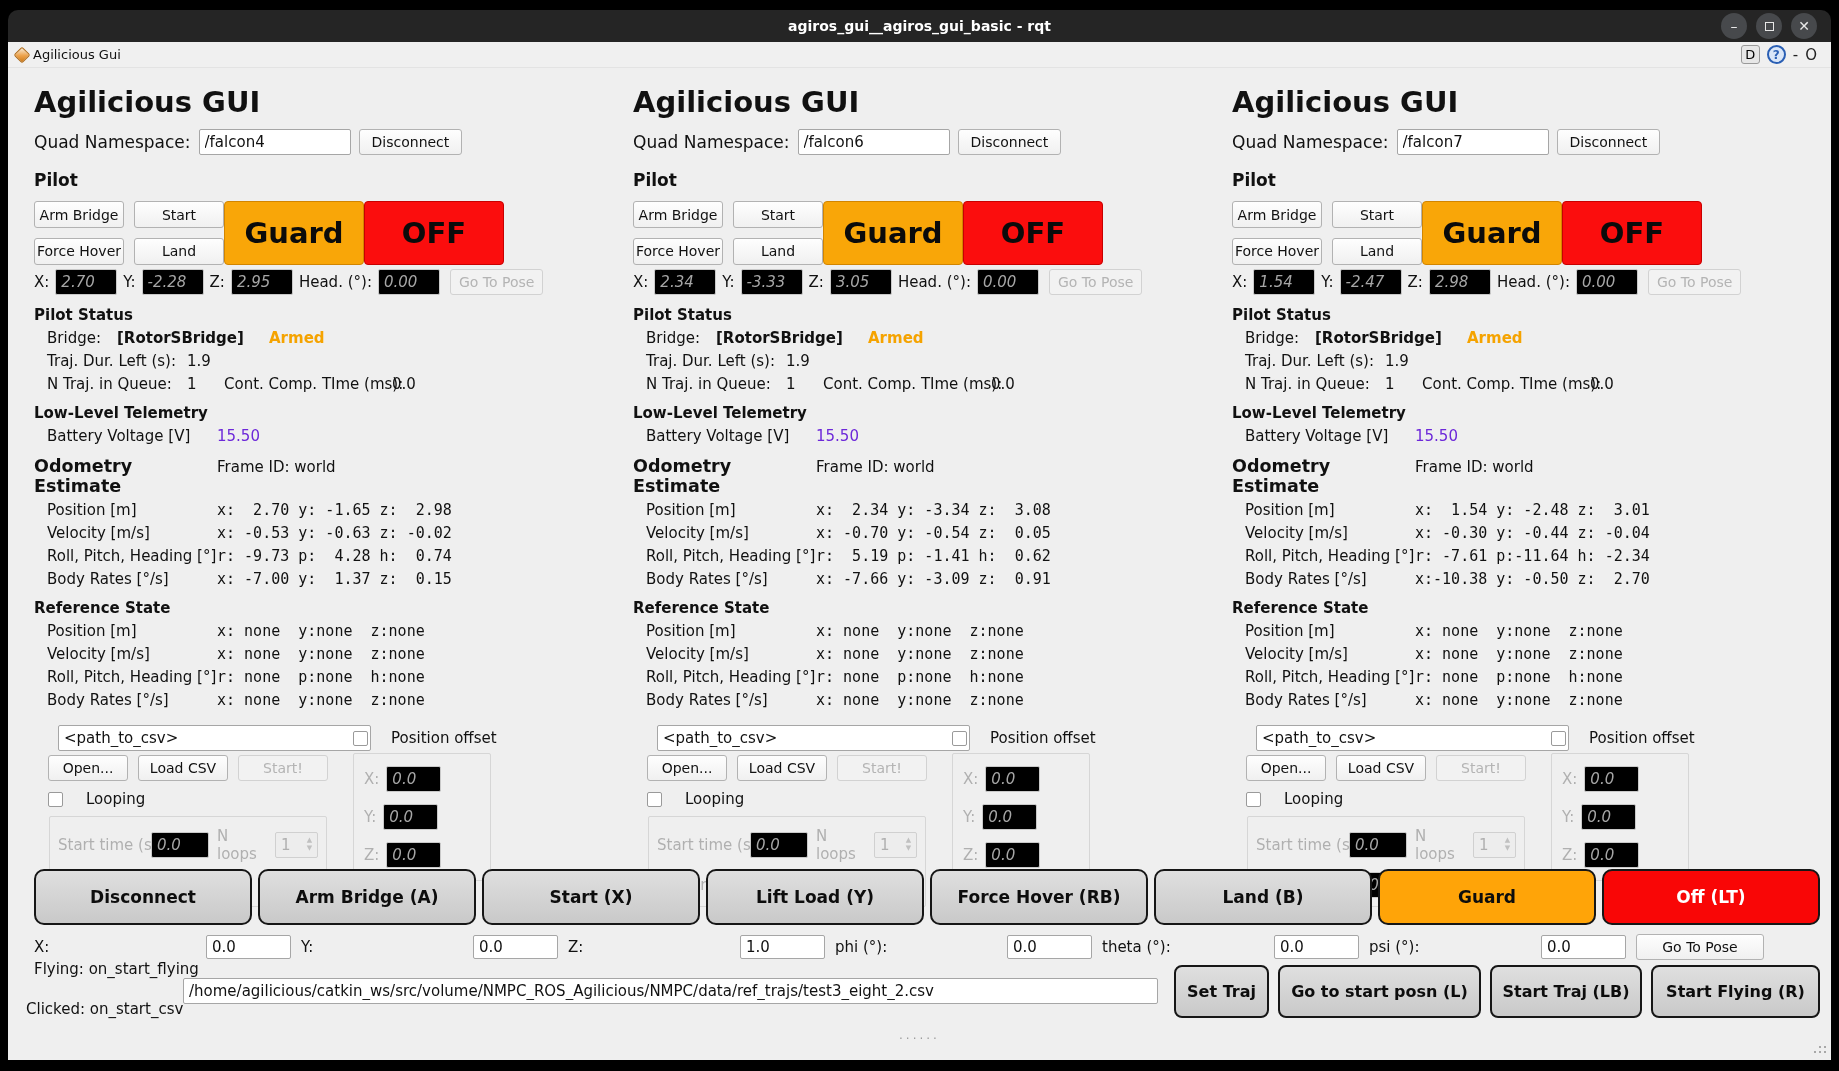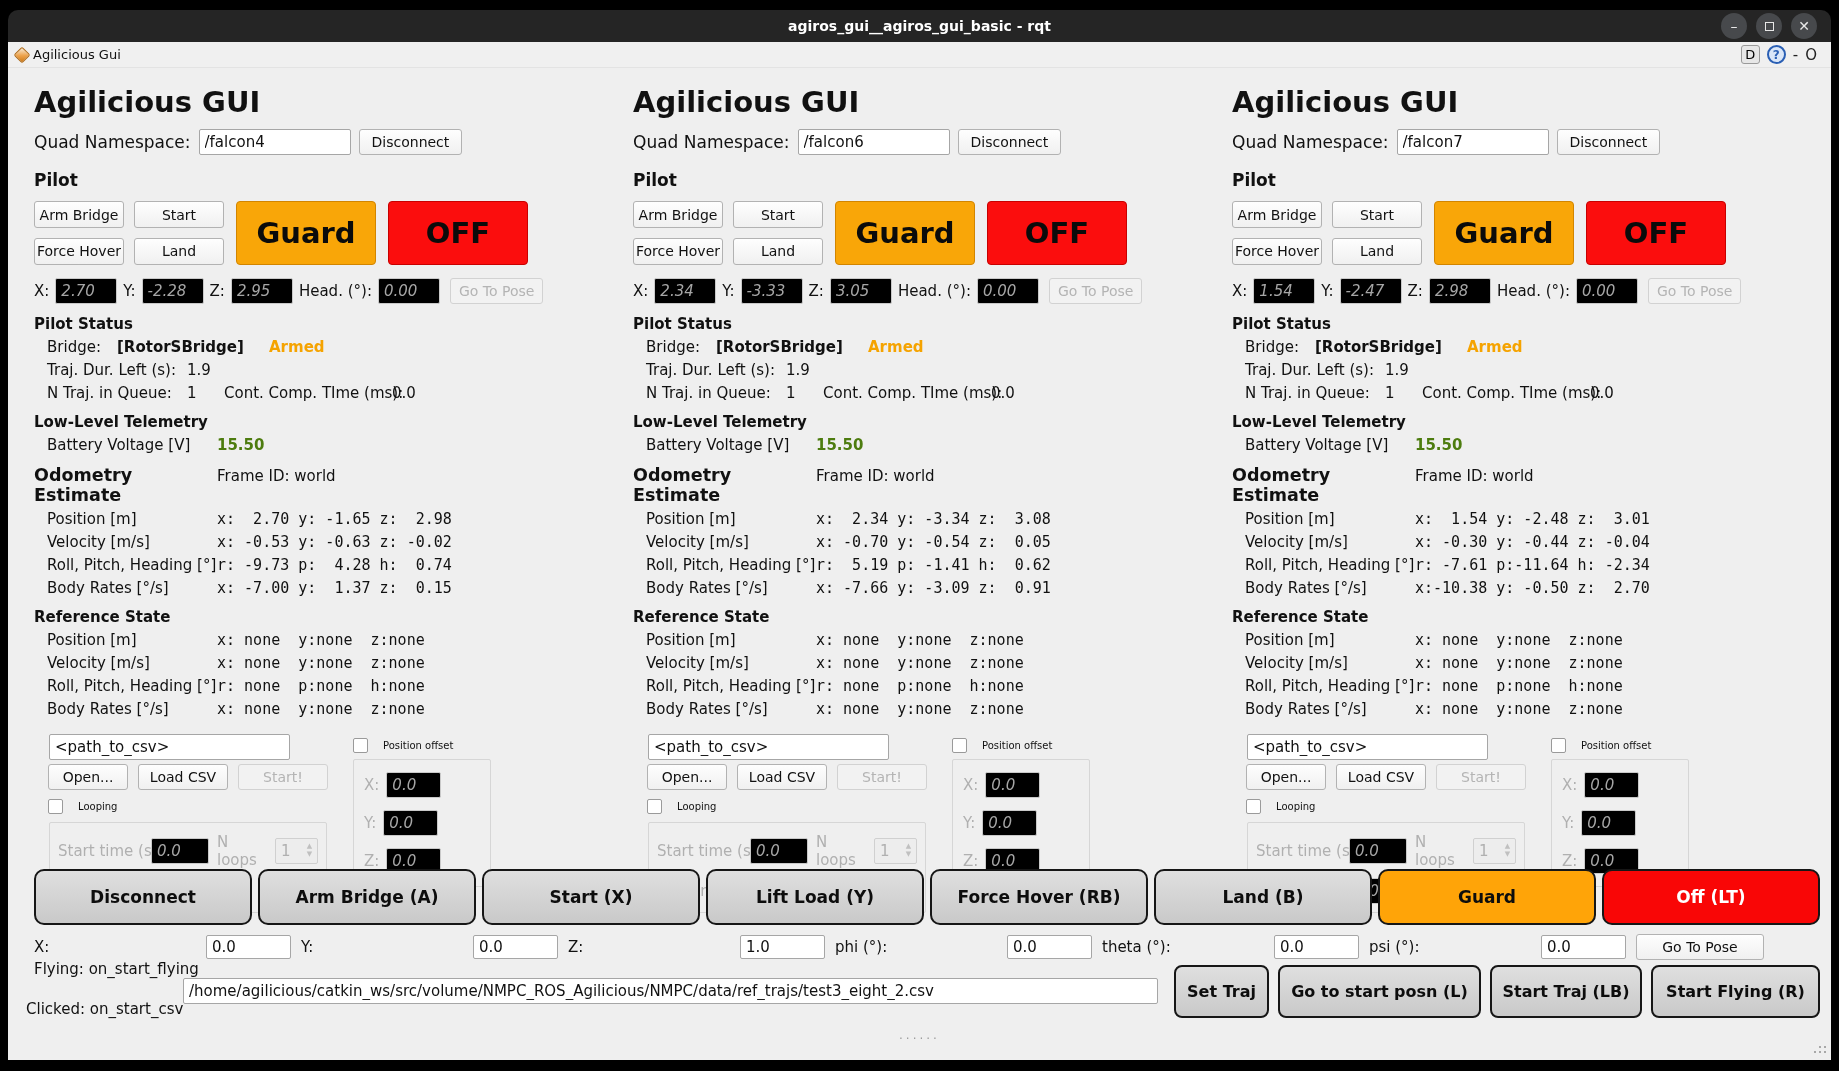--- a/index.html
+++ b/index.html
@@ -60,21 +60,21 @@
     height:26px; border:1px solid #a6a6a6; border-radius:2px; background:#fff;
     font-size:15px; padding:0 5px; font-family:inherit; color:#111;
   }
   .ns-input { width:152px; }
   .btn {
     background:linear-gradient(#fefefe,#f0f0f0); border:1px solid #b2b2b2;
     border-radius:3px; font-size:14px; padding:4px 12px; font-family:inherit;
     color:#111;
   }
   h2.pilot { font-size:17px; font-weight:bold; margin:2px 0 11px; }
-  .pilot-grid { display:flex; gap:12px; margin-bottom:13px; }
+  .pilot-grid { display:flex; gap:0; margin-bottom:4px; }
   .small-btns { display:grid; grid-template-columns:90px 90px; gap:9px 10px; }
   .small-btns .btn { padding:0; height:27px; font-size:14px; }
   .guard-big,.off-big {
     width:140px; height:64px; border-radius:4px; font-size:29px; font-weight:bold;
     color:#0b0b0b; border:1px solid transparent; font-family:inherit;
   }
   .guard-big { background:#f9a608; border-color:#d28500; }
   .off-big   { background:#fb0d0d; border-color:#c80000; }
 
   .pose-row { display:flex; align-items:center; gap:6px; margin-bottom:10px; font-size:15px; }
@@ -87,31 +87,31 @@
   .sec-row { display:flex; margin:11px 0 4px; font-size:15px; align-items:baseline; }
   .sec-row h3 { margin:0; width:183px; }
   .kv { display:flex; font-size:15px; padding-left:13px; margin:5px 0; white-space:nowrap; }
   .k-bridge { width:70px; }
   .v-bridge { width:152px; font-weight:bold; }
   .k-std { width:140px; }
   .v-narrow { width:37px; }
   .k-wide { width:168px; }
   .k-odo { width:170px; }
   .orange { color:#f5a300; font-weight:bold; }
-  .green  { color:#4d7c0f; font-weight:bold; }
+  .green  { color:#6d28d9; font-weight:normal; }
   .mono { font-family:"DejaVu Sans Mono","Liberation Mono",monospace; white-space:pre; font-size:15px; }
 
   
   .csv-area { display:flex; margin-top:16px; }
   .csv-left { width:305px; }
-  .csv-input { width:241px; margin-left:15px; font-size:15px; }
+  .csv-input { width:313px; margin-left:24px; font-size:15px; }
   .csv-btn-row { display:flex; gap:10px; margin:4px 0 0 14px; }
   .csv-btn-row .btn { width:80px; height:26px; padding:0; }
   .csv-btn-row .btn.w90 { width:90px; }
-  .chk-row { display:flex; align-items:center; gap:15px; margin:9px 0 0 14px; font-size:10px; }
+  .chk-row { display:flex; align-items:center; gap:23px; margin:9px 0 0 14px; font-size:15px; }
   .checkbox {
     width:15px; height:15px; background:#fff; border:1px solid #9a9a9a;
     border-radius:2px; display:inline-block;
   }
   .groupbox {
     border:1px solid #d6d6d6; border-radius:2px; margin:8px 0 0 15px;
     width:278px; padding:10px 8px 8px 8px; color:#b0b0b0; font-size:15px;
   }
   .gb-row { display:flex; align-items:center; gap:8px; margin-bottom:9px; }
   .gb-row:last-child { margin-bottom:0; }

